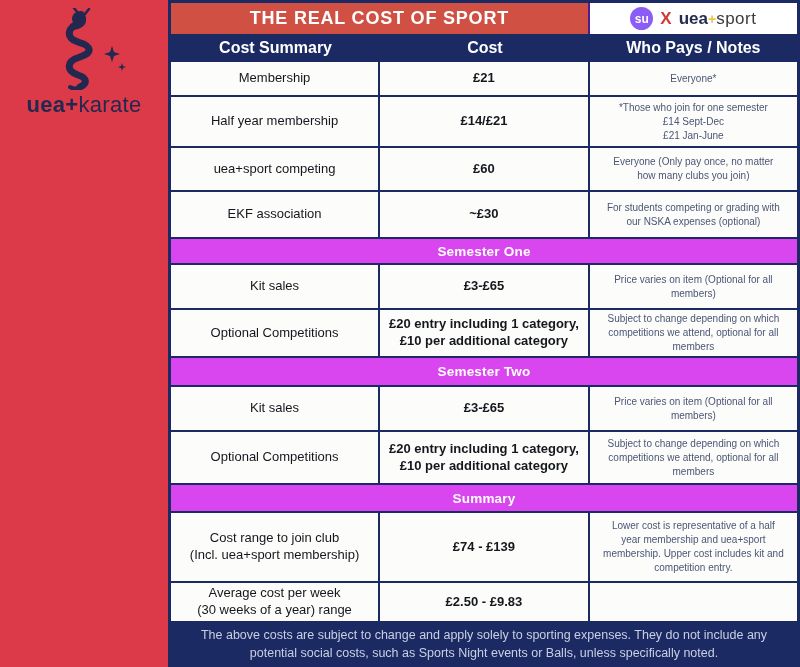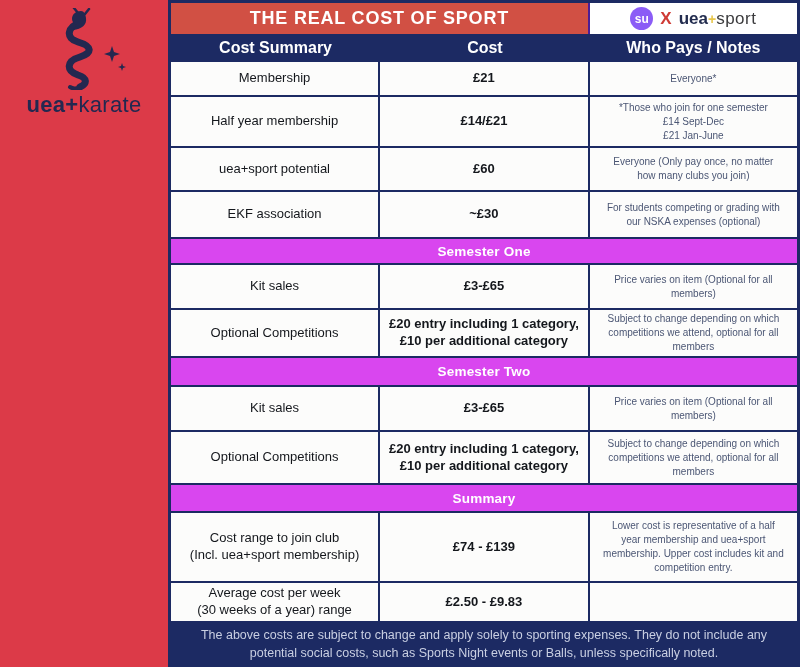--- a/index.html
+++ b/index.html
@@ -124,21 +124,21 @@
 
     <div class="row data" style="height:51px">
       <div class="cell c1 label">Half year membership</div>
       <div class="cell c2 cost">£14/£21</div>
       <div class="cell c3 notes">*Those who join for one semester
 £14 Sept-Dec
 £21 Jan-June</div>
     </div>
 
     <div class="row data" style="height:44px">
-      <div class="cell c1 label">uea+sport potential</div>
+      <div class="cell c1 label">uea+sport competing</div>
       <div class="cell c2 cost">£60</div>
       <div class="cell c3 notes">Everyone (Only pay once, no matter
 how many clubs you join)</div>
     </div>
 
     <div class="row data" style="height:47px">
       <div class="cell c1 label">EKF association</div>
       <div class="cell c2 cost">~£30</div>
       <div class="cell c3 notes">For students competing or grading with
 our NSKA expenses (optional)</div>

